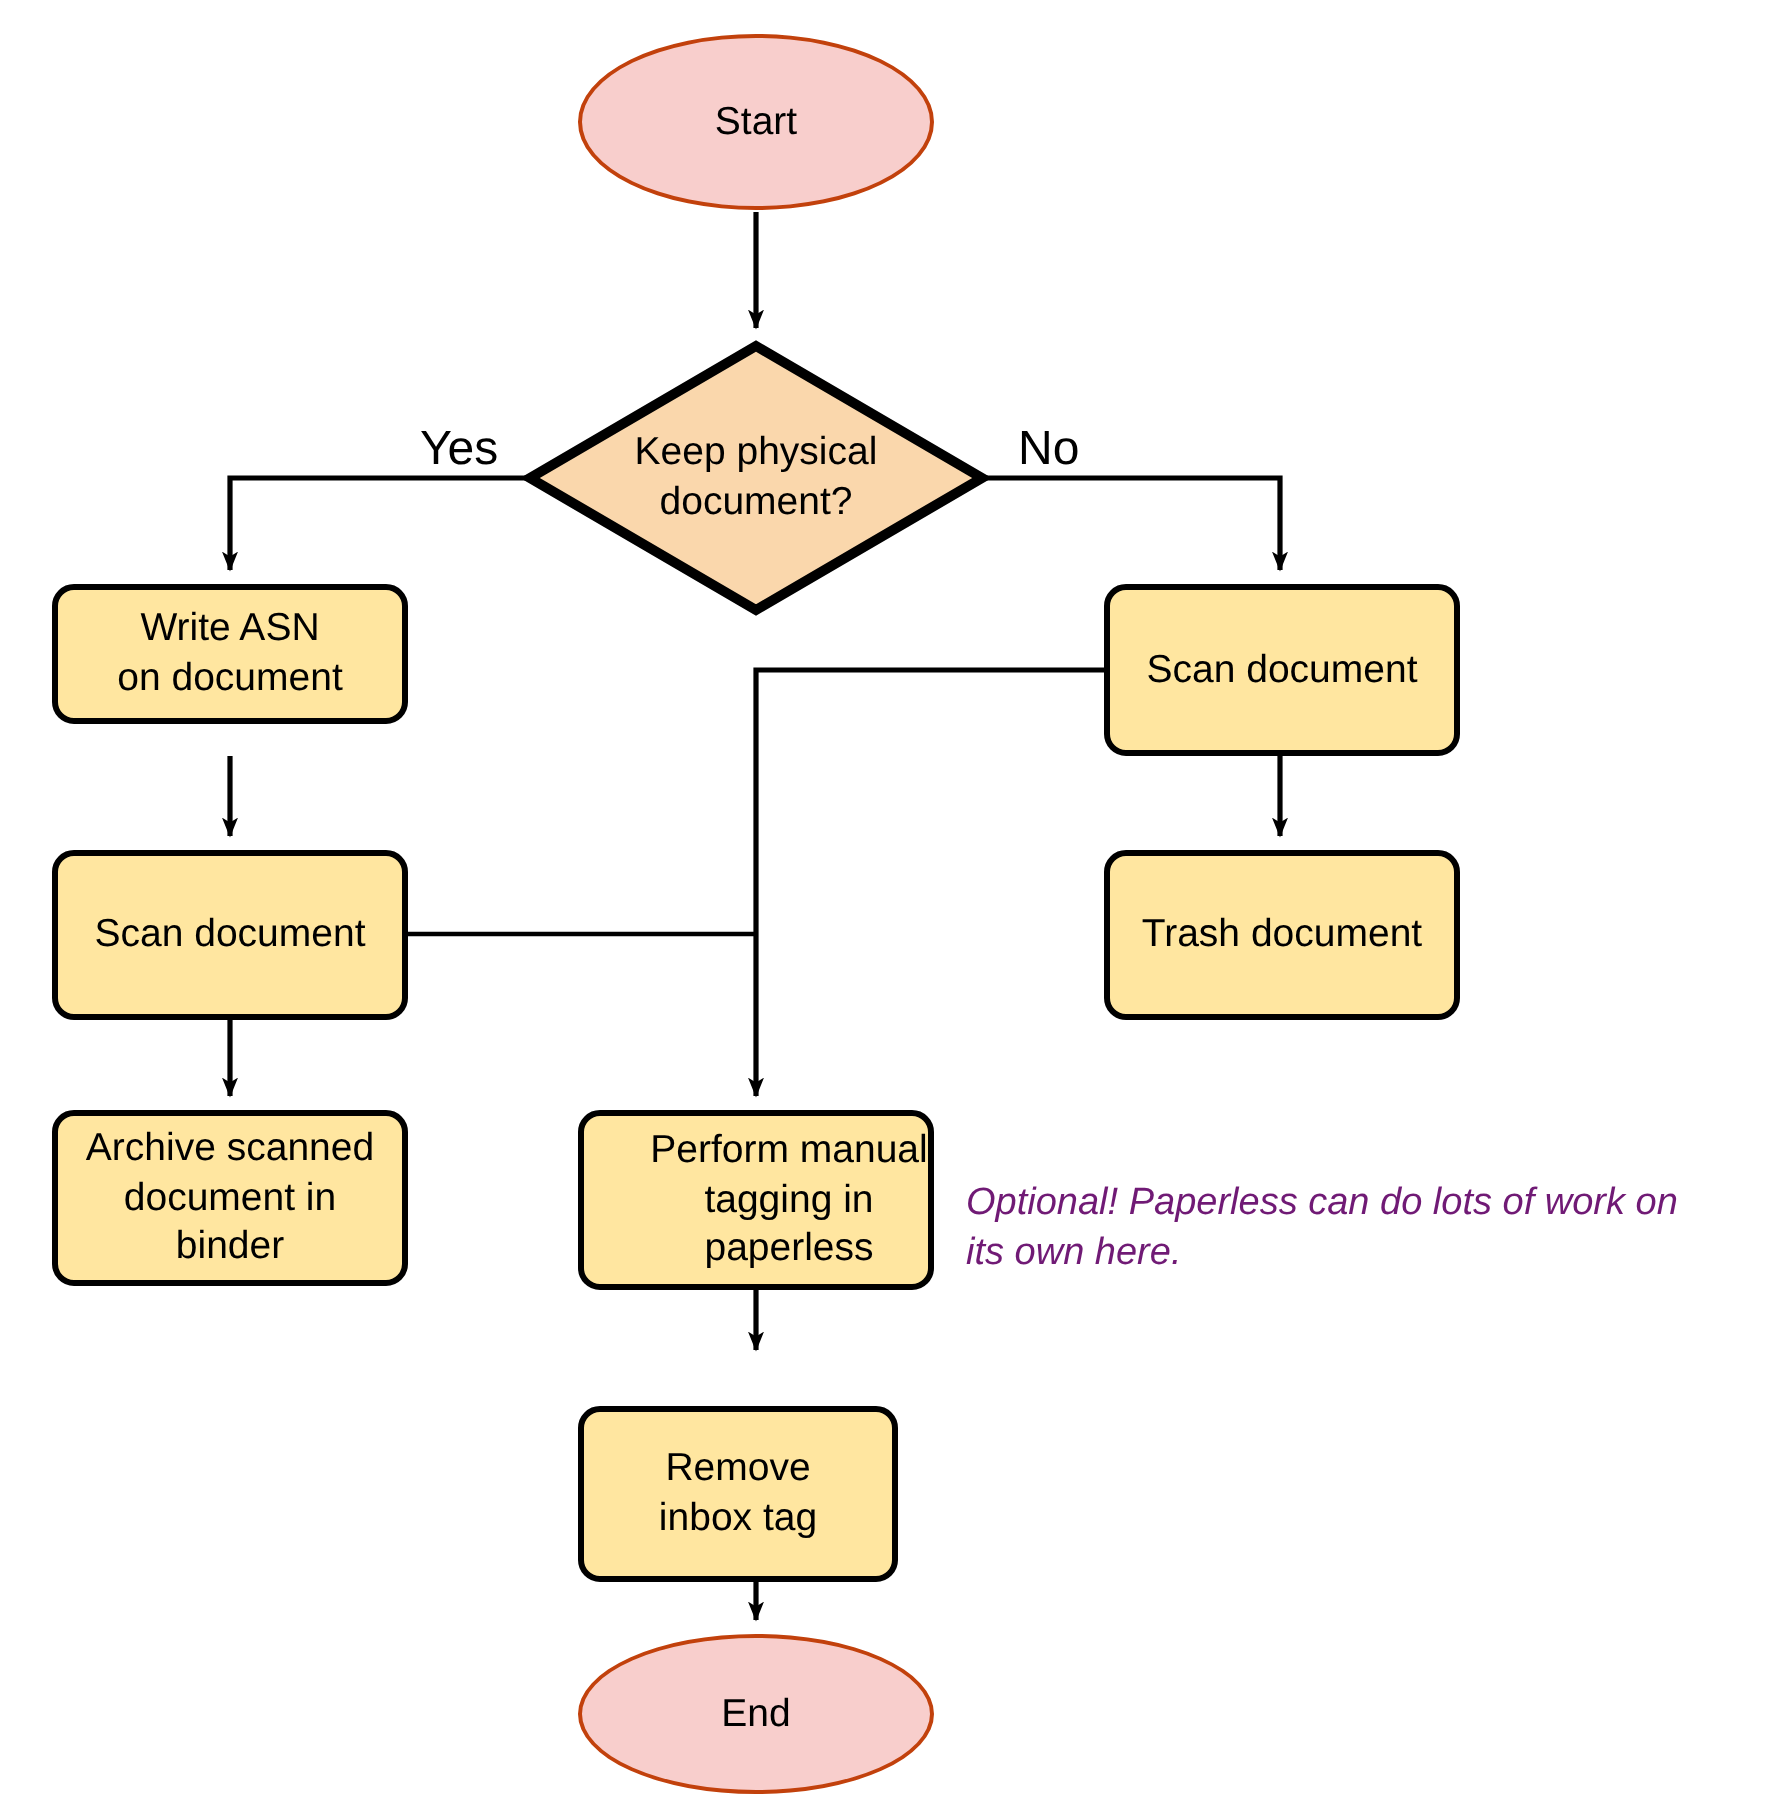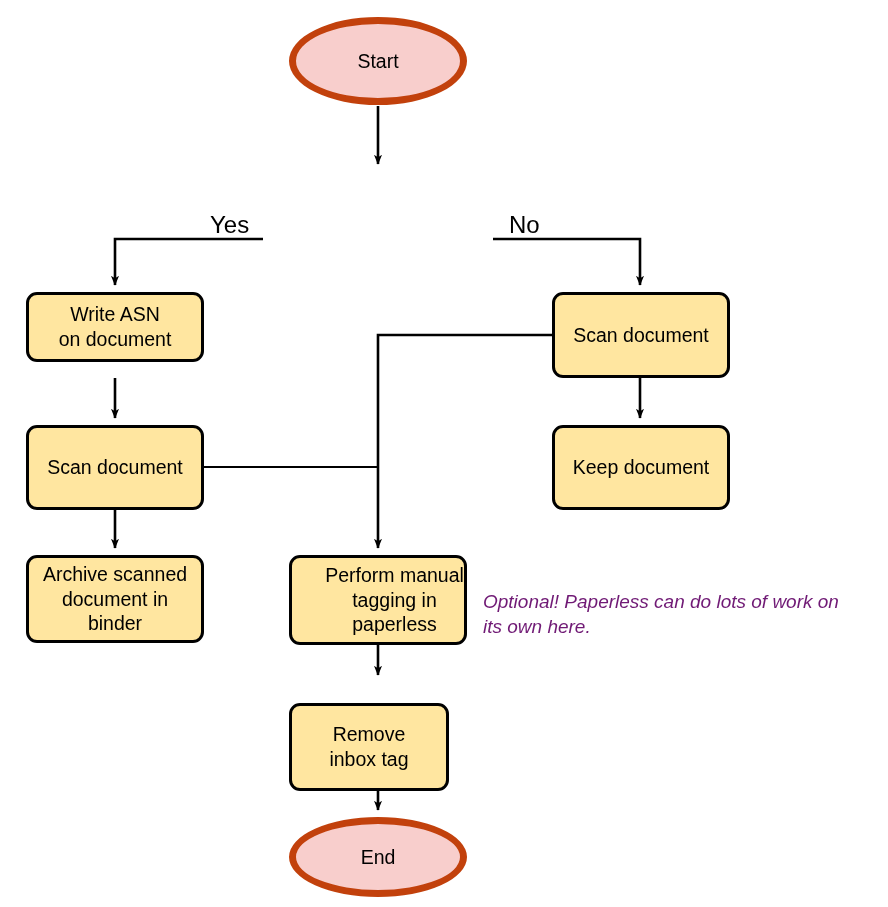--- a/index.html
+++ b/index.html
@@ -38,21 +38,21 @@
     font-size: 19.5px;
     line-height: 1.28;
     z-index: 3;
   }
   .node-process {
     border: 3px solid #000000;
     border-radius: 11px;
     background: #ffe6a0;
   }
   .node-terminator {
-    border: 7px solid #c2410c;
+    border: 2px solid #c2410c;
     border-radius: 50%;
     background: #f8cecc;
   }
   .node-decision {
     background: transparent;
     border: 0;
   }
   .decision-shape {
     position: absolute;
     left: 0;
@@ -117,20 +117,27 @@
 
     <path d="M378,645 L378,675" stroke="#000000" stroke-width="2.6" fill="none" marker-end="url(#arrowhead)"></path>
 
     <path d="M378,770 L378,810" stroke="#000000" stroke-width="2.6" fill="none" marker-end="url(#arrowhead)"></path>
   </svg>
 
   <div class="node node-terminator" style="left:289px; top:17px; width:178px; height:88px;">
     <span class="node-label">Start</span>
   </div>
 
+  <div class="node node-decision" style="left:262px; top:170px; width:232px; height:138px;">
+    <svg class="decision-shape" viewBox="0 0 232 138" preserveAspectRatio="none" xmlns="http://www.w3.org/2000/svg">
+      <polygon points="116,3 229,69 116,135 3,69" fill="#fad7ac" stroke="#000000" stroke-width="5"></polygon>
+    </svg>
+    <span class="node-label">Keep physical
+document?</span>
+  </div>
 
   <span class="edge-label" style="left:210px; top:211px;">Yes</span>
   <span class="edge-label" style="left:509px; top:211px;">No</span>
 
   <div class="node node-process" style="left:26px; top:292px; width:178px; height:70px;">
     <span class="node-label">Write ASN
 on document</span>
   </div>
 
   <div class="node node-process" style="left:26px; top:425px; width:178px; height:85px;">
@@ -141,21 +148,21 @@
     <span class="node-label">Archive scanned
 document in
 binder</span>
   </div>
 
   <div class="node node-process" style="left:552px; top:292px; width:178px; height:86px;">
     <span class="node-label">Scan document</span>
   </div>
 
   <div class="node node-process" style="left:552px; top:425px; width:178px; height:85px;">
-    <span class="node-label">Keep document</span>
+    <span class="node-label">Trash document</span>
   </div>
 
   <div class="node node-process" style="left:289px; top:555px; width:178px; height:90px;padding-left:33px;">
     <span class="node-label">Perform manual
 tagging in
 paperless</span>
   </div>
 
   <div class="node node-process" style="left:289px; top:682px; width:160px; height:88px;margin-top:21px;">
     <span class="node-label">Remove

